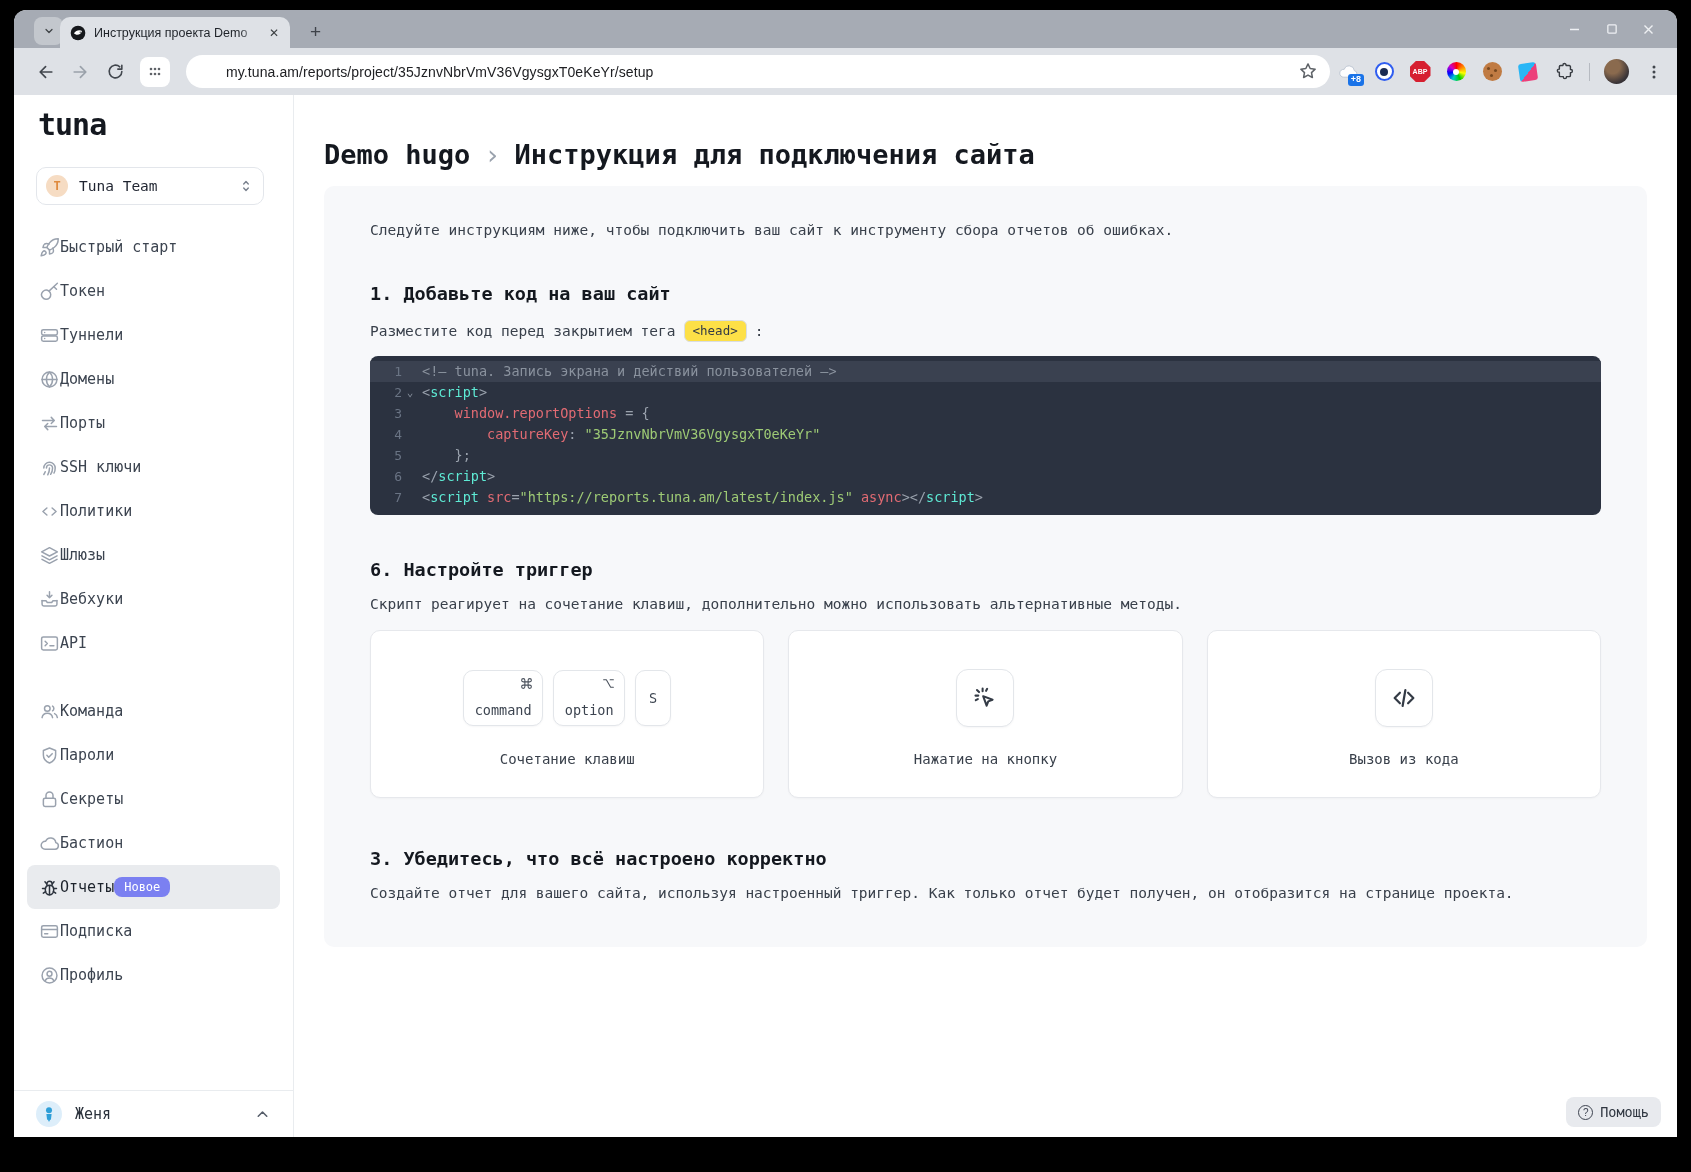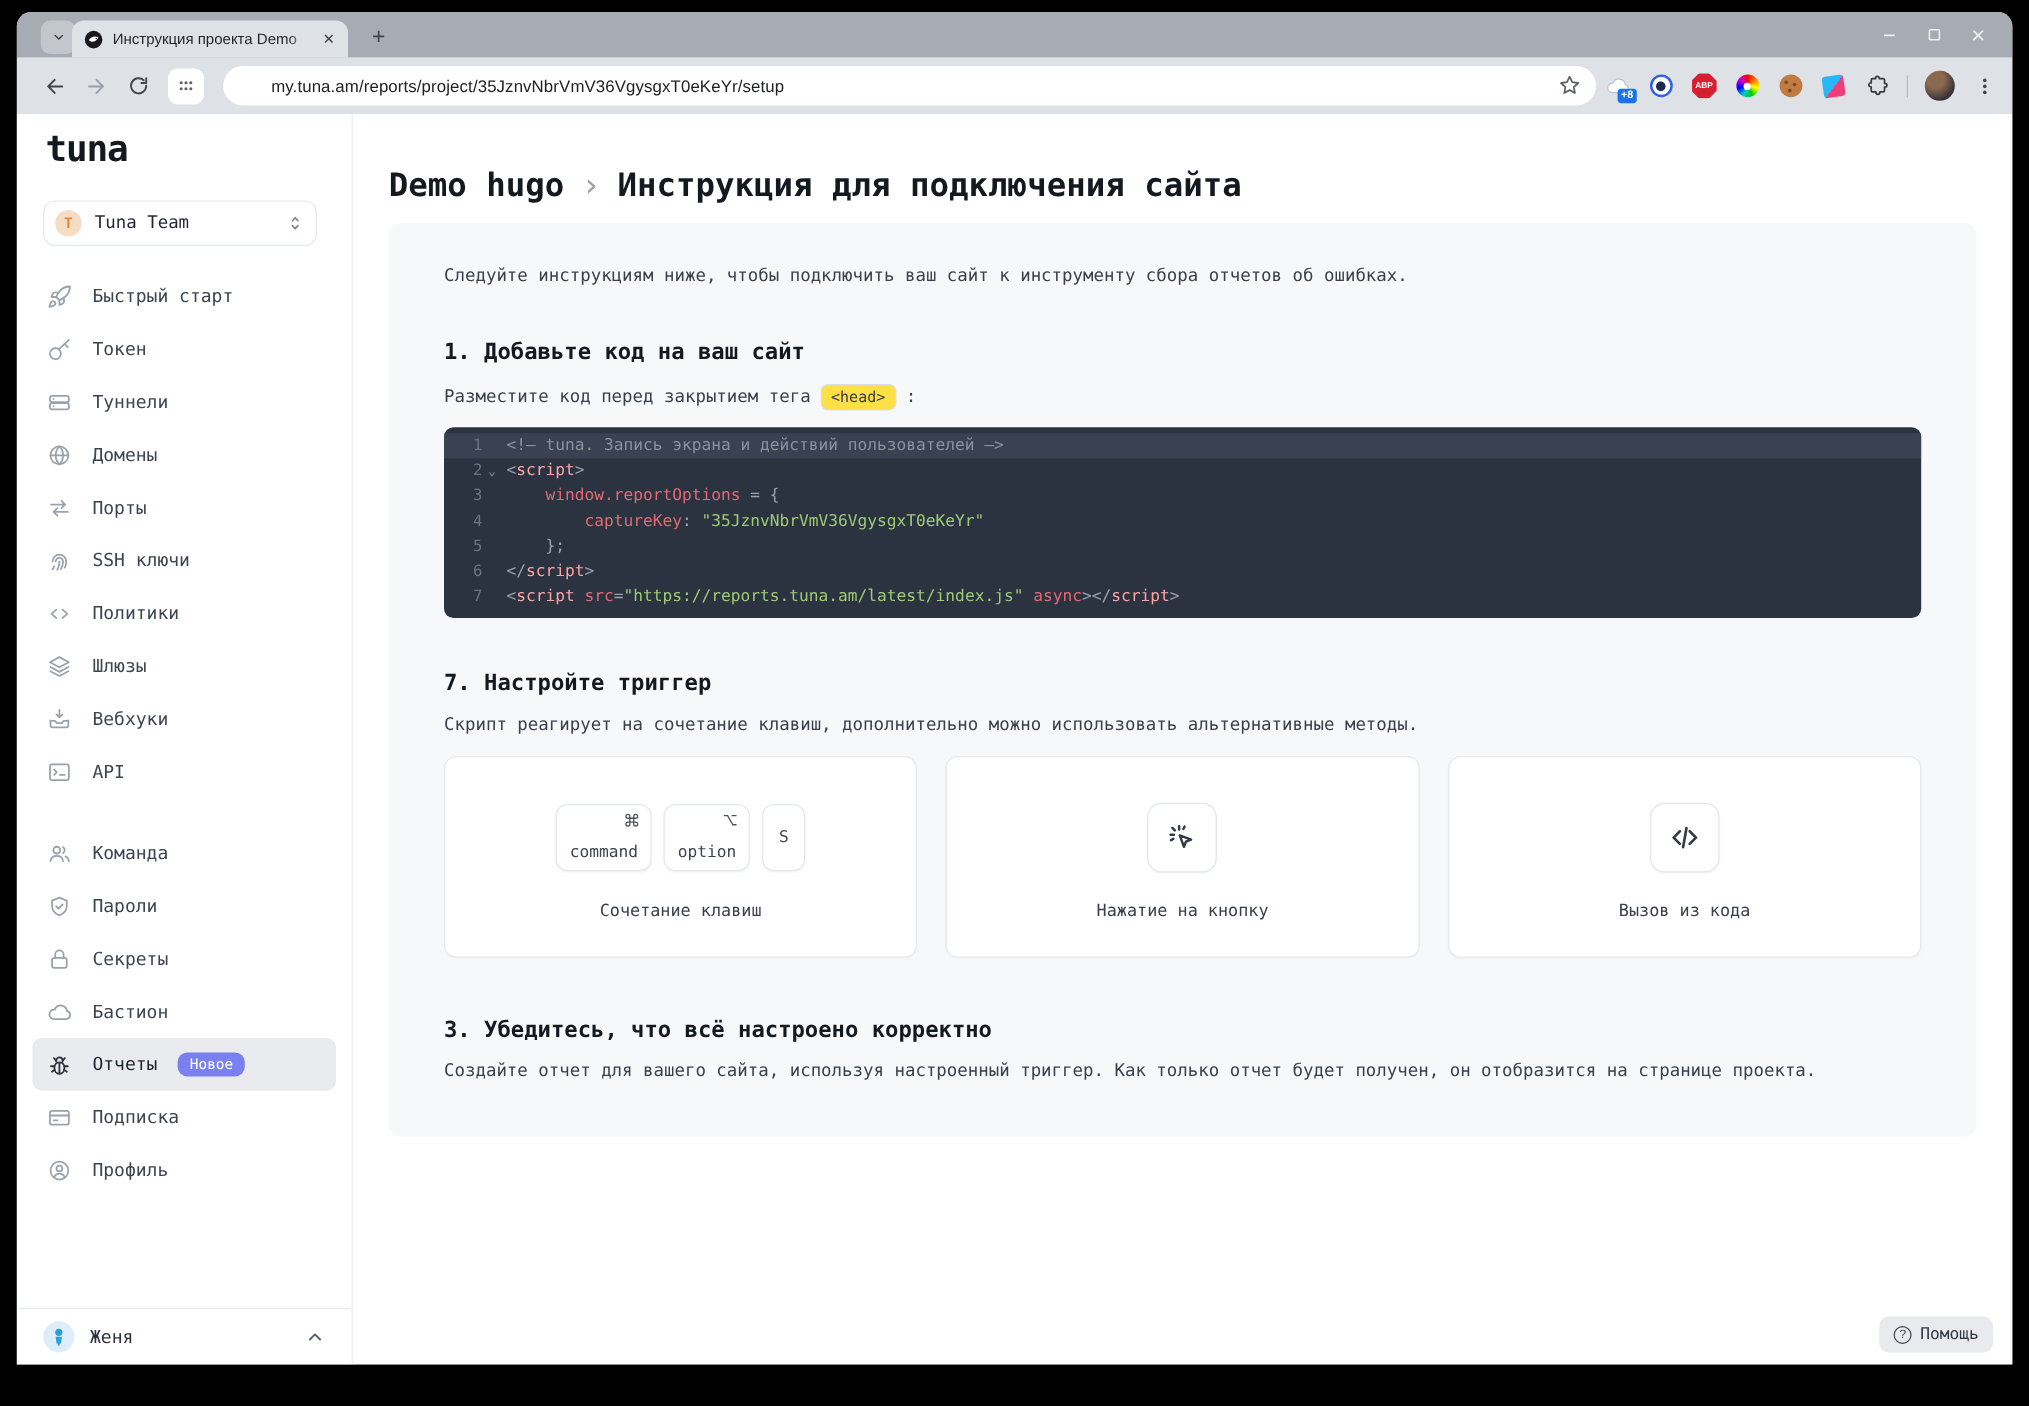--- a/index.html
+++ b/index.html
@@ -66,21 +66,21 @@
   .sidebar{width:280px;flex:0 0 280px;border-right:1px solid #e9ecef;position:relative;background:#fff;}
   .brand{position:absolute;left:24px;top:12px;font-size:30px;font-weight:bold;color:#14181f;letter-spacing:-1px;}
   .team{position:absolute;left:22px;top:72px;width:228px;height:38px;border:1px solid #e3e6eb;border-radius:10px;
        display:flex;align-items:center;gap:11px;padding:0 10px 0 9px;background:#fff;}
   .team-avatar{width:22px;height:22px;border-radius:50%;background:#f6dcc3;color:#df8a3e;font-size:12px;
        font-weight:bold;display:flex;align-items:center;justify-content:center;}
   .team-name{font-size:14.5px;color:#1f2430;flex:1;}
   .team-chev{color:#7a828e;display:flex;}
   .nav{position:absolute;left:0;top:130px;right:0;list-style:none;margin:0;padding:0;}
   .nav-item{height:44px;margin:0 13px;padding:0 10px 0 12px;border-radius:8px;display:flex;
-       align-items:center;gap:17px;cursor:pointer;}
+       align-items:center;gap:0;cursor:pointer;}
   .nav-item .nicon{width:21px;height:21px;color:#9aa2ae;display:flex;}
   .nav-item .nicon svg{width:21px;height:21px;}
   .nav-item .nlabel{font-size:15px;color:#3c4450;white-space:nowrap;}
   .nav-item.active{background:#e9ebee;}
   .nav-item.active .nicon{color:#2c333d;}
   .nav-item.active .nlabel{color:#1c222b;}
   .nav-gap{height:24px;}
   .nav-badge{background:#7b80f1;color:#fff;font-size:12px;padding:3px 10px;border-radius:8px;line-height:1.2;}
   .side-footer{position:absolute;left:0;right:0;bottom:0;height:47px;border-top:1px solid #e9ecef;
        display:flex;align-items:center;padding:0 22px;gap:13px;}
@@ -104,21 +104,21 @@
   
   .code{margin-top:14px;background:#2b3240;border-radius:8px;padding:5px 0 7px;overflow:hidden;
         font-size:13.5px;line-height:21px;}
   .cl{display:flex;white-space:pre;}
   .cl.hl{background:#3a4150;}
   .gut{flex:0 0 52px;display:flex;justify-content:flex-end;align-items:center;gap:2px;padding-right:6px;}
   .ln{color:#6a7484;font-size:13px;min-width:14px;text-align:right;}
   .fold{color:#8a93a0;font-size:11px;width:12px;text-align:center;}
   .nofold{width:12px;}
   .ctext{flex:1;}
-  .tk-cm{color:#8a929e;} .tk-pn{color:#9aa2ad;} .tk-tag{color:#fca5a5;}
+  .tk-cm{color:#8a929e;} .tk-pn{color:#9aa2ad;} .tk-tag{color:#5eead4;}
   .tk-red{color:#e26b73;} .tk-str{color:#9ecb75;} .tk-pl{color:#abb2bf;}
 
   
   .cards{margin-top:18px;display:flex;gap:24px;}
   .tcard{flex:1;height:168px;background:#fff;border:1px solid #e6e8ec;border-radius:10px;
        display:flex;flex-direction:column;align-items:center;cursor:pointer;
        box-shadow:0 1px 2px rgba(16,24,40,.03);}
   .tcard .slot{margin-top:38px;height:58px;display:flex;align-items:center;gap:10px;}
   .caption{margin-top:24px;font-size:14px;color:#39404b;}
   .keycap{height:56px;border:1px solid #e3e6ea;border-radius:10px;background:#fff;
@@ -475,21 +475,21 @@
         <div class="code" id="code-block">
             <div class="cl hl"><span class="gut"><span class="ln">1</span><span class="nofold"></span></span><span class="ctext"><span class="tk-cm">&lt;!— tuna. Запись экрана и действий пользователей —&gt;</span></span></div>
             <div class="cl"><span class="gut"><span class="ln">2</span><span class="fold">⌄</span></span><span class="ctext"><span class="tk-pn">&lt;</span><span class="tk-tag">script</span><span class="tk-pn">&gt;</span></span></div>
             <div class="cl"><span class="gut"><span class="ln">3</span><span class="nofold"></span></span><span class="ctext"><span class="tk-pl">    </span><span class="tk-red">window.reportOptions</span><span class="tk-pn"> = {</span></span></div>
             <div class="cl"><span class="gut"><span class="ln">4</span><span class="nofold"></span></span><span class="ctext"><span class="tk-pl">        </span><span class="tk-red">captureKey</span><span class="tk-pn">: </span><span class="tk-str">"35JznvNbrVmV36VgysgxT0eKeYr"</span></span></div>
             <div class="cl"><span class="gut"><span class="ln">5</span><span class="nofold"></span></span><span class="ctext"><span class="tk-pn">    };</span></span></div>
             <div class="cl"><span class="gut"><span class="ln">6</span><span class="nofold"></span></span><span class="ctext"><span class="tk-pn">&lt;/</span><span class="tk-tag">script</span><span class="tk-pn">&gt;</span></span></div>
             <div class="cl"><span class="gut"><span class="ln">7</span><span class="nofold"></span></span><span class="ctext"><span class="tk-pn">&lt;</span><span class="tk-tag">script</span><span class="tk-pl"> </span><span class="tk-red">src</span><span class="tk-pn">=</span><span class="tk-str">"https://reports.tuna.am/latest/index.js"</span><span class="tk-pl"> </span><span class="tk-red">async</span><span class="tk-pn">&gt;&lt;/</span><span class="tk-tag">script</span><span class="tk-pn">&gt;</span></span></div>
           </div>
 
-        <h3 class="step-h">7. Настройте триггер</h3>
+        <h3 class="step-h">6. Настройте триггер</h3>
         <div class="desc">
             <span>Скрипт реагирует на сочетание клавиш, дополнительно можно использовать альтернативные методы.</span>
           </div>
 
         <div class="cards">
           <div class="tcard">
             <div class="slot">
               <div class="keycap" style="width:80px">
                 <span class="ksym">
                   <svg width="13" height="13" viewBox="0 0 24 24" fill="none" stroke="currentColor" stroke-width="2">

